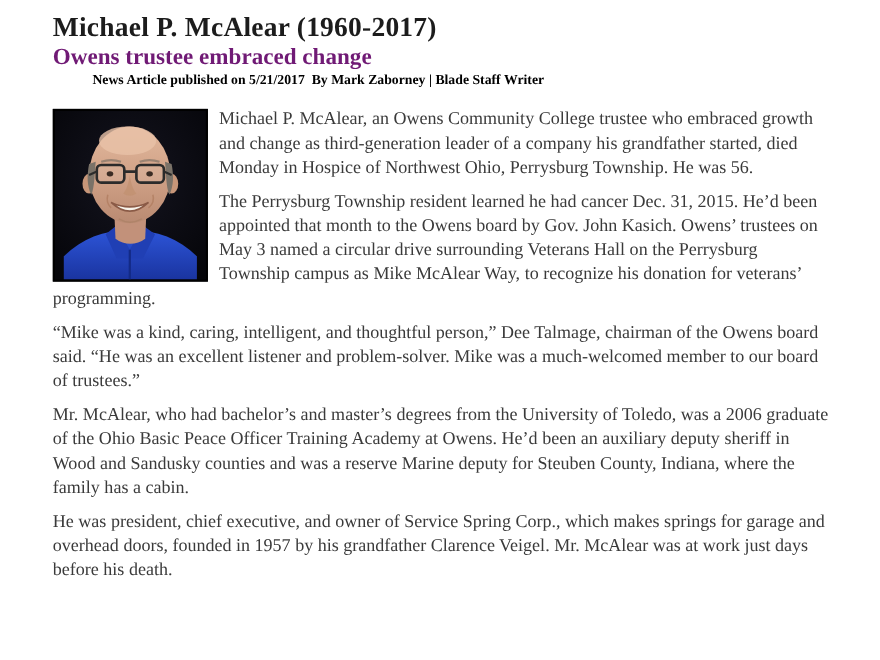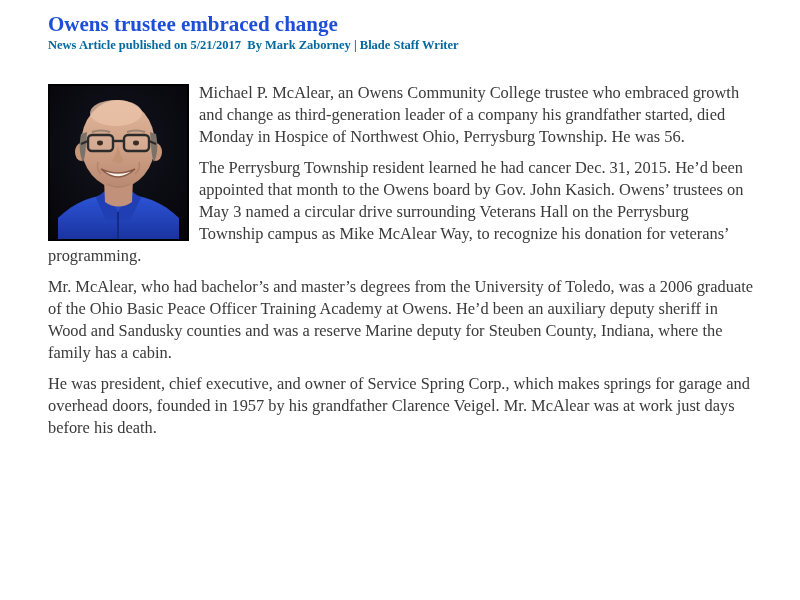--- a/index.html
+++ b/index.html
@@ -20,32 +20,33 @@
     line-height: 27px;
     font-weight: bold;
     color: #1c1c1c;
     letter-spacing: 0.2px;
   }
   .subtitle {
     margin: 0;
     font-size: 21px;
     line-height: 24px;
     font-weight: bold;
-    color: #1d4ed8;
+    color: #701a75;
   }
   .byline {
     margin-top: 2px;
     font-size: 12.5px;
     line-height: 15px;
     font-weight: bold;
-    color: #0369a1;
+    color: #000000;
     white-space: pre-wrap;
+    margin-left: 36px;
   }
   .article-body {
-    margin-top: 29px;
+    margin-top: 17px;
     font-size: 16.4px;
     line-height: 22px;
     color: #3a3a3a;
   }
   .article-body p { margin: 0 0 9px 0; }
   .photo {
     float: left;
     width: 141px; height: 157px;
     margin: 2px 10px 3px 0;
     border: 2px solid #000;
@@ -53,20 +54,21 @@
     padding: 0;
   }
   .photo svg { display: block; }
 </style>
 </head>
 <body>
 
 <div class="page">
 
   <header>
+    <h1 class="title">Michael P. McAlear (1960-2017)</h1>
     <h2 class="subtitle">Owens trustee embraced change</h2>
     <div class="byline">News Article published on 5/21/2017  By Mark Zaborney | Blade Staff Writer</div>
   </header>
 
   <div class="article-body">
 
     <figure class="photo">
       <svg width="137" height="153" viewBox="0 0 137 153" xmlns="http://www.w3.org/2000/svg">
         <defs>
           <radialGradient id="bgGrad" cx="50%" cy="40%" r="75%">
@@ -120,17 +122,18 @@
 
         <path d="M48,76 Q46,83 51,88" stroke="#b07d60" stroke-width="1.4" fill="none" opacity="0.8"></path>
         <path d="M89,76 Q91,83 85,88" stroke="#b07d60" stroke-width="1.4" fill="none" opacity="0.8"></path>
 
         <path d="M58,98 Q68,104 79,98" stroke="#a97e63" stroke-width="1.3" fill="none" opacity="0.6"></path>
       </svg>
     </figure>
 
     <p>Michael P. McAlear, an Owens Community College trustee who embraced growth and change as third-generation leader of a company his grandfather started, died Monday in Hospice of Northwest Ohio, Perrysburg Township. He was 56.</p>
     <p>The Perrysburg Township resident learned he had cancer Dec. 31, 2015. He’d been appointed that month to the Owens board by Gov. John Kasich. Owens’ trustees on May 3 named a circular drive surrounding Veterans Hall on the Perrysburg Township campus as Mike McAlear Way, to recognize his donation for veterans’ programming.</p>
+    <p>“Mike was a kind, caring, intelligent, and thoughtful person,” Dee Talmage, chairman of the Owens board said. “He was an excellent listener and problem-solver. Mike was a much-welcomed member to our board of trustees.”</p>
     <p>Mr. McAlear, who had bachelor’s and master’s degrees from the University of Toledo, was a 2006 graduate of the Ohio Basic Peace Officer Training Academy at Owens. He’d been an auxiliary deputy sheriff in Wood and Sandusky counties and was a reserve Marine deputy for Steuben County, Indiana, where the family has a cabin.</p>
     <p>He was president, chief executive, and owner of Service Spring Corp., which makes springs for garage and overhead doors, founded in 1957 by his grandfather Clarence Veigel. Mr. McAlear was at work just days before his death.</p>
 
   </div>
 </div>
 
 </body></html>

